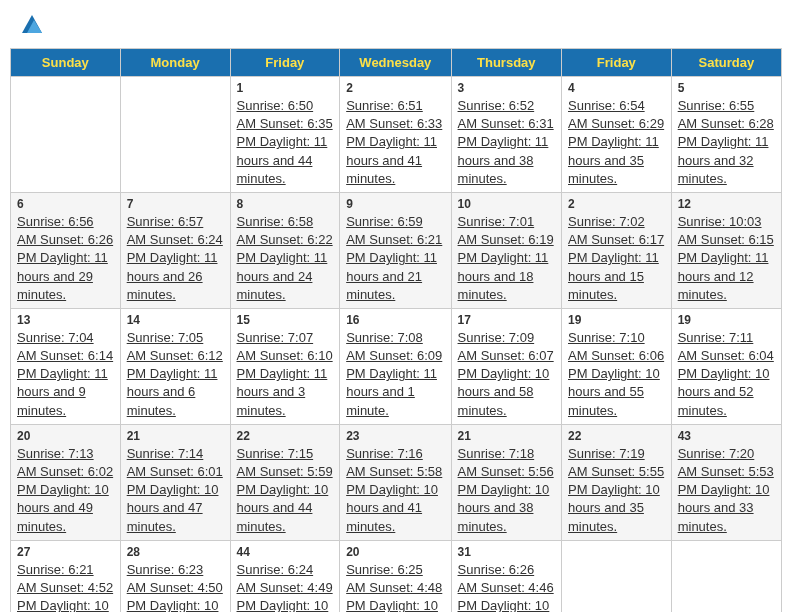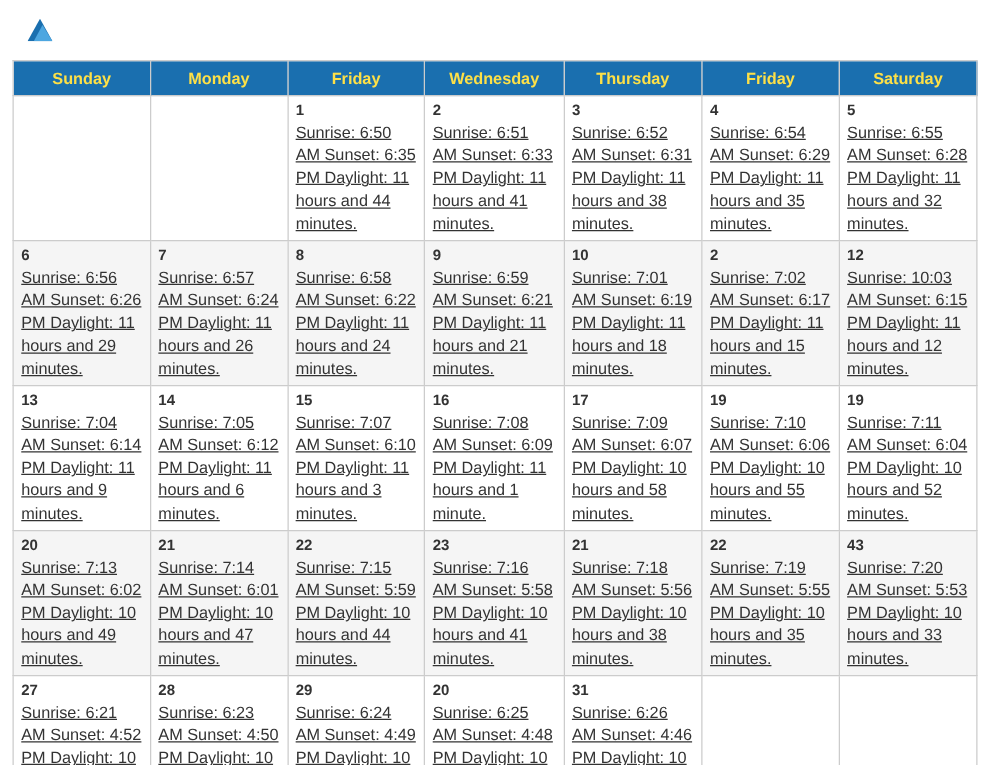--- a/index.html
+++ b/index.html
@@ -293,21 +293,21 @@
 Sunset: 4:52 PM
 Daylight: 10 hours and 30 minutes.</div>
         </td>
         <td>
           <span class="day-number">28</span>
           <div class="day-info">Sunrise: 6:23 AM
 Sunset: 4:50 PM
 Daylight: 10 hours and 27 minutes.</div>
         </td>
         <td>
-          <span class="day-number">29</span>
+          <span class="day-number">44</span>
           <div class="day-info">Sunrise: 6:24 AM
 Sunset: 4:49 PM
 Daylight: 10 hours and 25 minutes.</div>
         </td>
         <td>
           <span class="day-number">20</span>
           <div class="day-info">Sunrise: 6:25 AM
 Sunset: 4:48 PM
 Daylight: 10 hours and 22 minutes.</div>
         </td>

